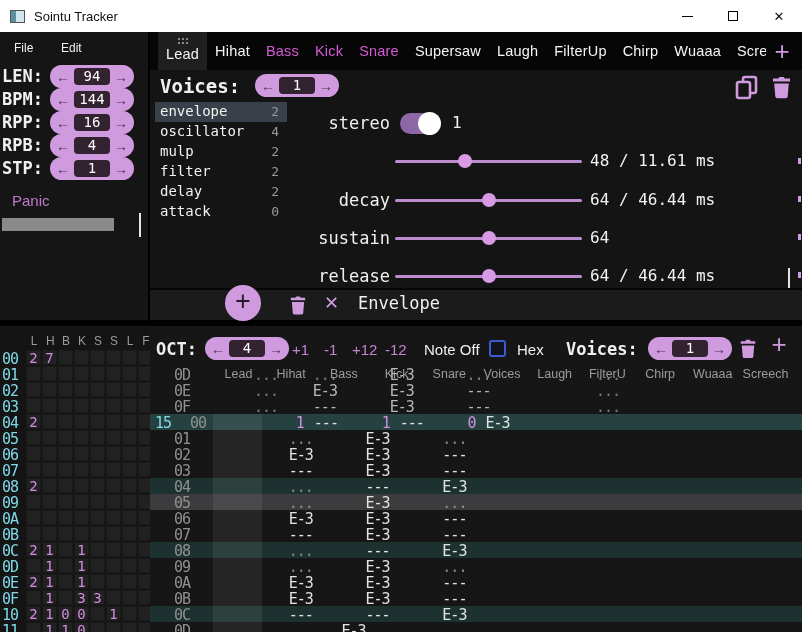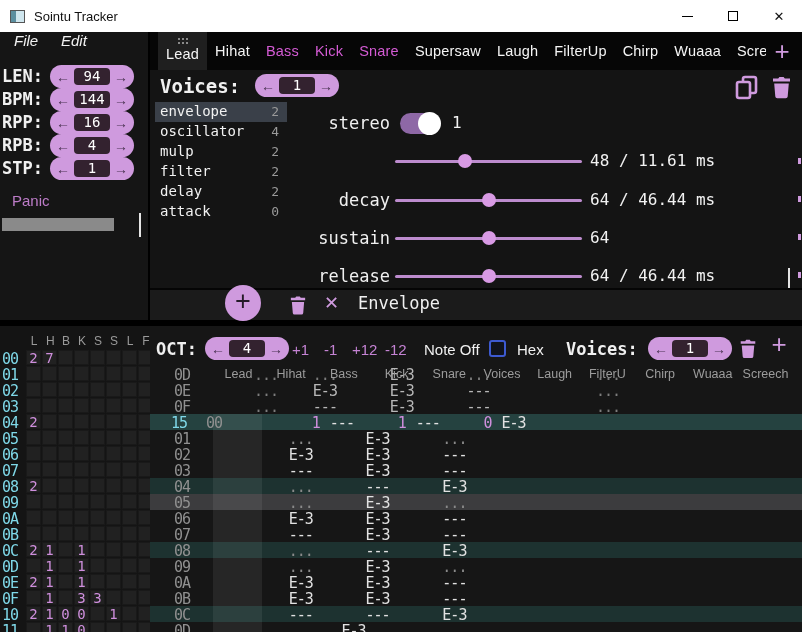--- a/index.html
+++ b/index.html
@@ -12,21 +12,21 @@
   .apptitle { margin-left:9px; font-size:13px; color:#111; }
   .wbtns { position:absolute; right:0; top:0; height:32px; display:flex; }
   .wbtn { width:46px; height:32px; display:flex; align-items:center; justify-content:center; color:#111; }
   .wmin-glyph { width:11px; height:1px; background:#000; display:block; }
   .wmax-glyph { width:10px; height:10px; border:1px solid #000; display:block; }
   .wclose-glyph { font-size:13px; line-height:1; }
 
   
   .sidebar { position:absolute; left:0; top:32px; width:148px; height:288px; background:#151515; }
   .menubar { position:absolute; left:0; top:0; width:148px; height:34px; }
-  .menu-item { position:absolute; top:0; font-size:15px; color:#f2f2f2;font-style:italic; }
+  .menu-item { position:absolute; top:9px; font-size:12px; color:#f2f2f2; }
   .menu-file { left:14px; } .menu-edit { left:61px; }
   .sprow { position:absolute; left:0; height:23px; width:148px; }
   .splabel { position:absolute; left:2px; top:1px; font-family:"DejaVu Sans Mono",monospace; font-weight:bold; font-size:17px; color:#f0f0f0; }
   .spin { position:absolute; display:flex; align-items:center; gap:4px; background:#cf9ade; border-radius:12px; height:23px; padding:0 6px; }
   .spin .arr { color:#4a3352; font-size:14px; line-height:1; cursor:default; }
   .spin .sval { background:#33222f; color:#fff; border-radius:4px; min-width:36px; height:17px; line-height:17px; text-align:center; font-family:"DejaVu Sans Mono",monospace; font-size:14px; padding:0 3px; }
   .panic { position:absolute; left:12px; top:160px; font-size:15px; color:#bd7cc8; }
   .meter { position:absolute; left:2px; top:186px; width:112px; height:13px; background:#8a8a8a; }
   .vline { position:absolute; background:#e4e4e4; width:2px; }
   .sb-line { left:139px; top:181px; height:24px; }
@@ -86,21 +86,21 @@
   .tt-del { position:absolute; left:589px; top:11px; }
   .tt-plus { position:absolute; left:614px; top:3px; width:30px; height:34px; font-size:26px; color:#cf9ade; text-align:center; }
 
   .thead { position:absolute; top:41px; width:53px; text-align:center; font-size:12.5px; color:#9c9c9c; z-index:3; white-space:nowrap; }
   .band { position:absolute; left:63px; top:88px; bottom:0; width:49px; background:rgba(255,255,255,0.07); z-index:1; pointer-events:none; }
   .trow { position:absolute; left:0; width:652px; height:16px; }
   .trow.hl-cursor { background:#254240; }
   .trow.hl-beat { background:#1d3230; }
   .trow.hl-play { background:#3c3c3e; }
   .trow span { position:relative; z-index:2; }
-  .tmark { position:absolute; left:5px; top:0; font-family:"DejaVu Sans Mono",monospace; font-size:15px; color:#7fd8e8; letter-spacing:-1px;margin-left:16px; }
+  .tmark { position:absolute; left:5px; top:0; font-family:"DejaVu Sans Mono",monospace; font-size:15px; color:#7fd8e8; letter-spacing:-1px; }
   .tnum { position:absolute; left:24px; top:0; width:24px; text-align:right; font-family:"DejaVu Sans Mono",monospace; font-size:15px; color:#909090; letter-spacing:-1px; }
   .ncell { position:absolute; top:0; width:32px; text-align:center; font-family:"DejaVu Sans Mono",monospace; font-size:15px; letter-spacing:-1px; }
   .n-note { color:#e2e2e2; } .n-dot { color:#8a8a8a; }
   .pre .n-note { color:#b8b8b8; } .pre .n-dot { color:#7d7d7d; }
   .pat { position:absolute; top:0; width:9px; text-align:right; font-family:"DejaVu Sans Mono",monospace; font-size:15px; color:#cf8fdd; }
 
   svg.icon { display:block; }
 </style>
 </head>
 <body>

